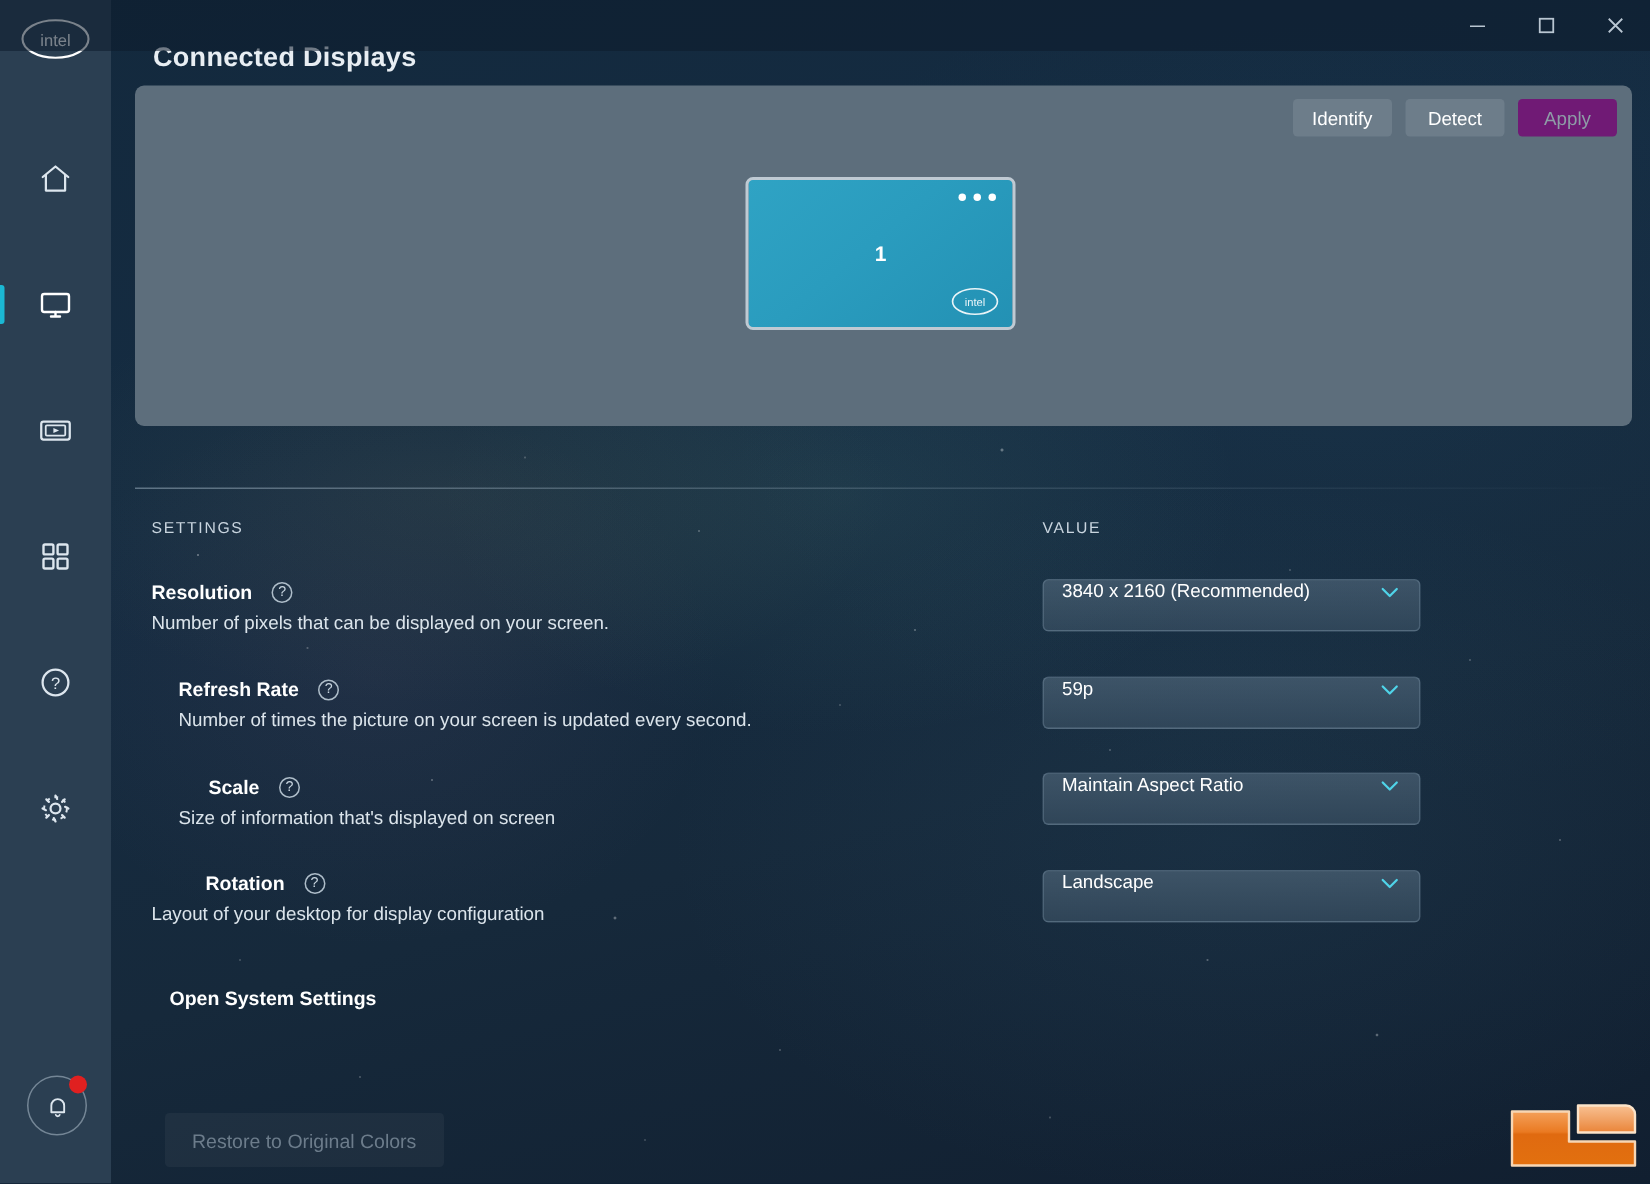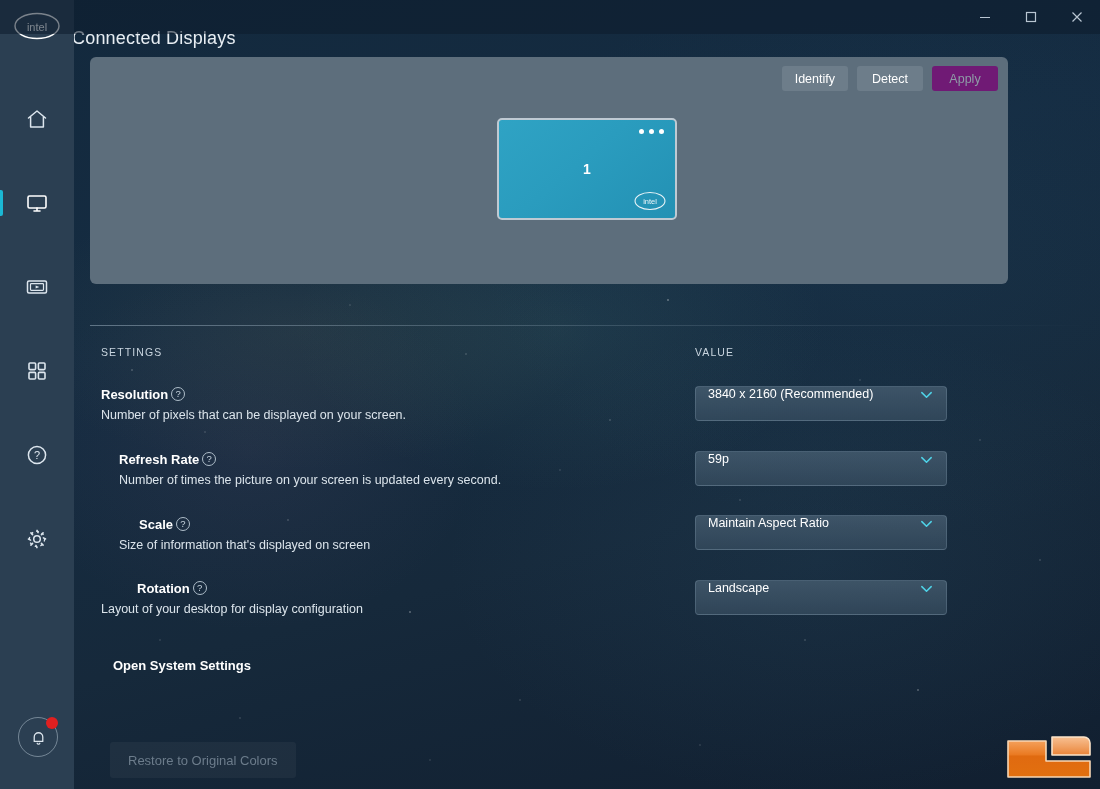--- a/index.html
+++ b/index.html
@@ -131,32 +131,33 @@
     position: absolute;
     top: -1px; right: -1px;
     width: 12px; height: 12px;
     border-radius: 50%;
     background: #e02020;
   }
 
   
   #page-title {
     position: absolute;
-    left: 72px; top: 28px;
+    left: 102px; top: 28px;
     font-size: 18px;
     color: #e8eef3;
     letter-spacing: .2px;
     z-index: 10;
+    font-weight: bold;
   }
 
   
   #preview-panel {
     position: absolute;
     left: 90px; top: 57px;
-    width: 918px; height: 227px;
+    width: 998px; height: 227px;
     background: #5d6e7c;
     border-radius: 6px;
     z-index: 10;
   }
   #preview-actions {
     position: absolute;
     right: 10px; top: 9px;
     display: flex;
     gap: 9px;
   }
@@ -267,21 +268,22 @@
   #head-settings { left: 11px; }
   #head-value { left: 605px; }
 
   .row {
     position: absolute;
     left: 0; right: 0;
   }
   .row .label-wrap {
     position: absolute;
     display: flex;
-    gap: 3px;
+    align-items: center;
+    gap: 13px;
   }
   .row .label {
     font-size: 13px;
     font-weight: bold;
     color: #ffffff;
   }
   .help-icon {
     width: 14px; height: 14px;
     border-radius: 50%;
     border: 1px solid #aebdc9;

